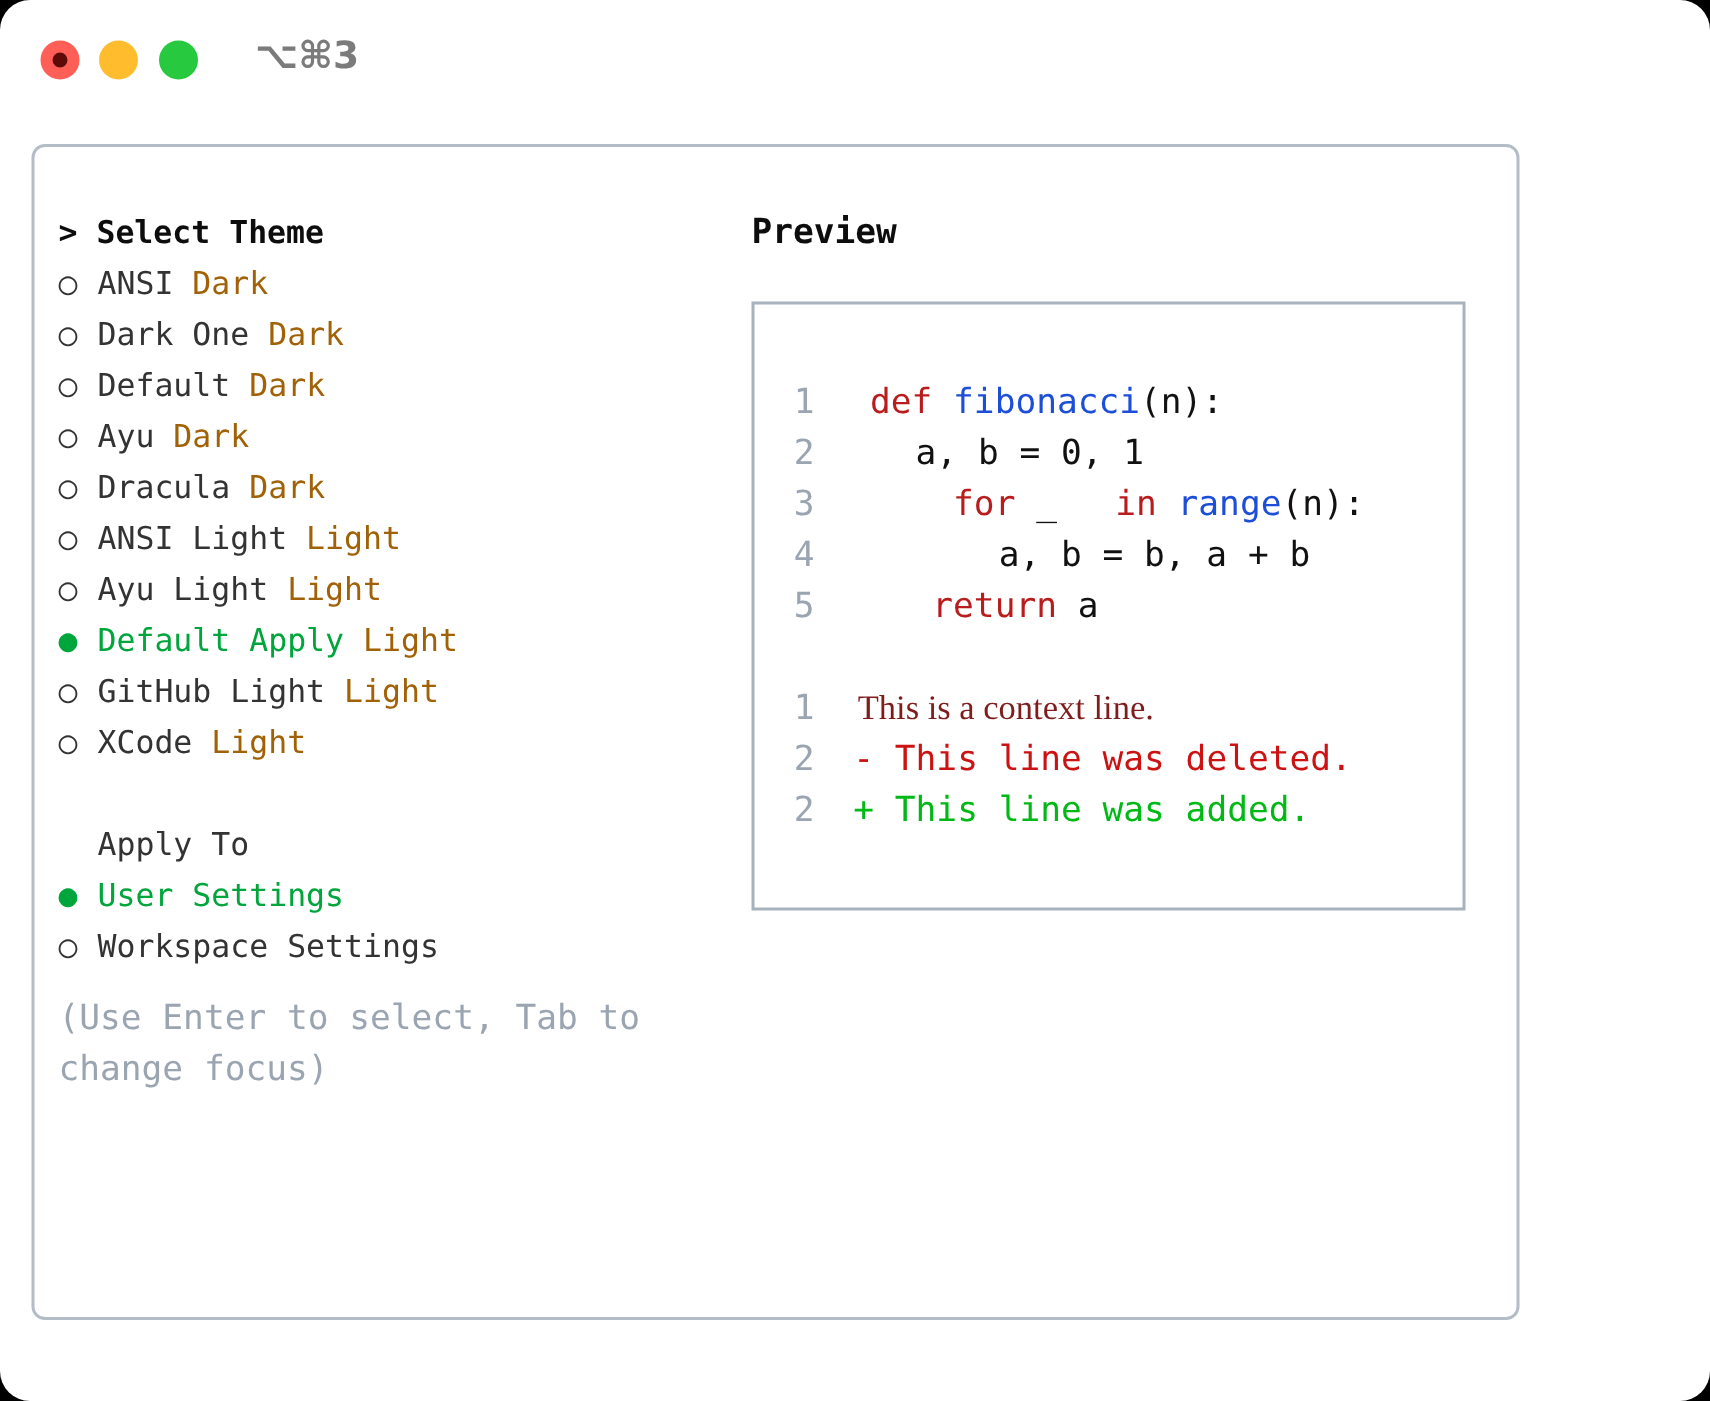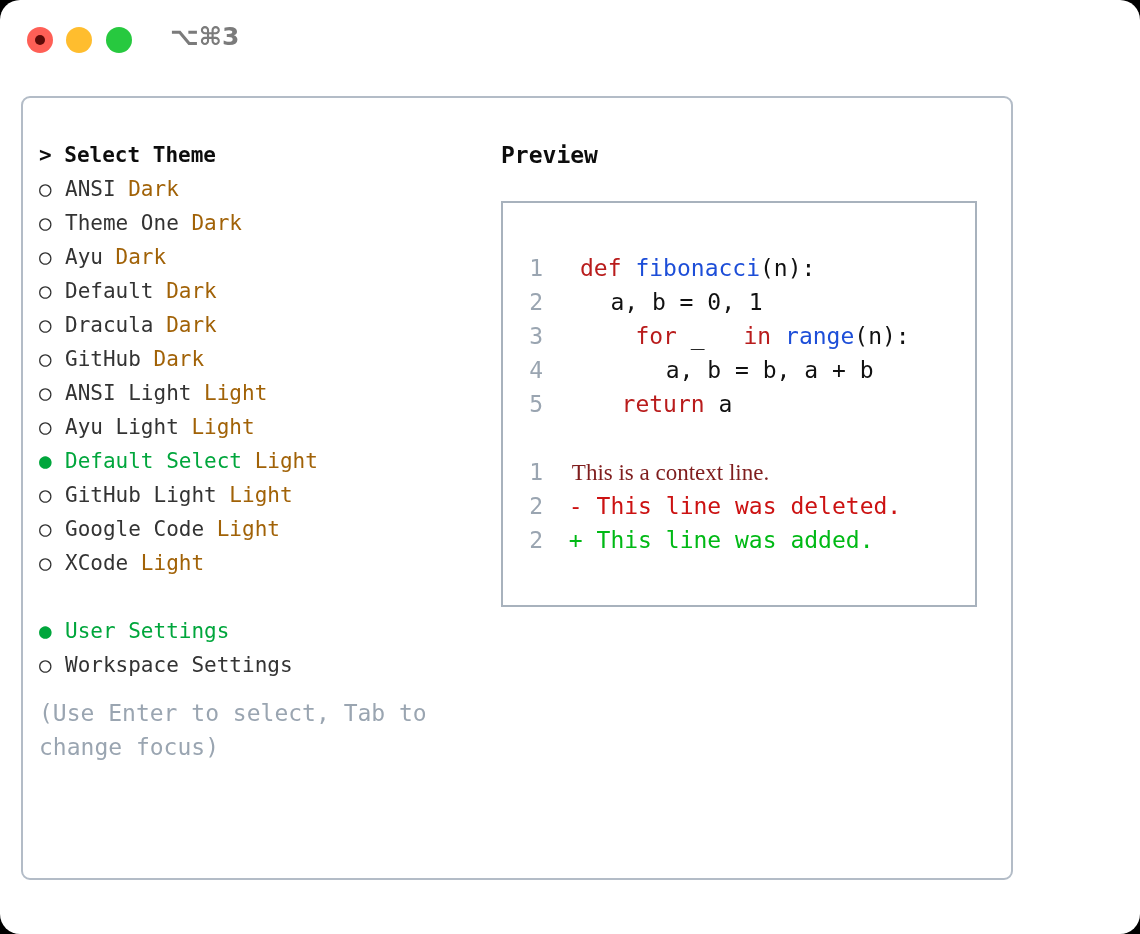--- a/index.html
+++ b/index.html
@@ -172,34 +172,33 @@
   </div>
 
   <div id="panel">
 
     <div id="left-col">
 
       <div class="row section-title">&gt; Select Theme</div>
 
       <div id="theme-items">
           <div class="row"><span class="marker">○</span><span class="label">ANSI</span><span class="suffix"> Dark</span></div>
-          <div class="row"><span class="marker">○</span><span class="label">Theme One</span><span class="suffix"> Dark</span></div>
+          <div class="row"><span class="marker">○</span><span class="label">Dark One</span><span class="suffix"> Dark</span></div>
+          <div class="row"><span class="marker">○</span><span class="label">Default</span><span class="suffix"> Dark</span></div>
           <div class="row"><span class="marker">○</span><span class="label">Ayu</span><span class="suffix"> Dark</span></div>
-          <div class="row"><span class="marker">○</span><span class="label">Default</span><span class="suffix"> Dark</span></div>
           <div class="row"><span class="marker">○</span><span class="label">Dracula</span><span class="suffix"> Dark</span></div>
-          <div class="row"><span class="marker">○</span><span class="label">GitHub</span><span class="suffix"> Dark</span></div>
           <div class="row"><span class="marker">○</span><span class="label">ANSI Light</span><span class="suffix"> Light</span></div>
           <div class="row"><span class="marker">○</span><span class="label">Ayu Light</span><span class="suffix"> Light</span></div>
-          <div class="row selected"><span class="marker">●</span><span class="label">Default Select</span><span class="suffix"> Light</span></div>
+          <div class="row selected"><span class="marker">●</span><span class="label">Default Apply</span><span class="suffix"> Light</span></div>
           <div class="row"><span class="marker">○</span><span class="label">GitHub Light</span><span class="suffix"> Light</span></div>
-          <div class="row"><span class="marker">○</span><span class="label">Google Code</span><span class="suffix"> Light</span></div>
           <div class="row"><span class="marker">○</span><span class="label">XCode</span><span class="suffix"> Light</span></div>
         </div>
 
       <div id="apply-block">
+        <div class="row"><span class="marker"> </span><span>Apply To</span></div>
         <div id="apply-items">
             <div class="row selected"><span class="marker">●</span><span class="label">User Settings</span></div>
             <div class="row"><span class="marker">○</span><span class="label">Workspace Settings</span></div>
           </div>
       </div>
 
       <div id="hint">(Use Enter to select, Tab to change focus)</div>
     </div>
 
     <div id="right-col">

